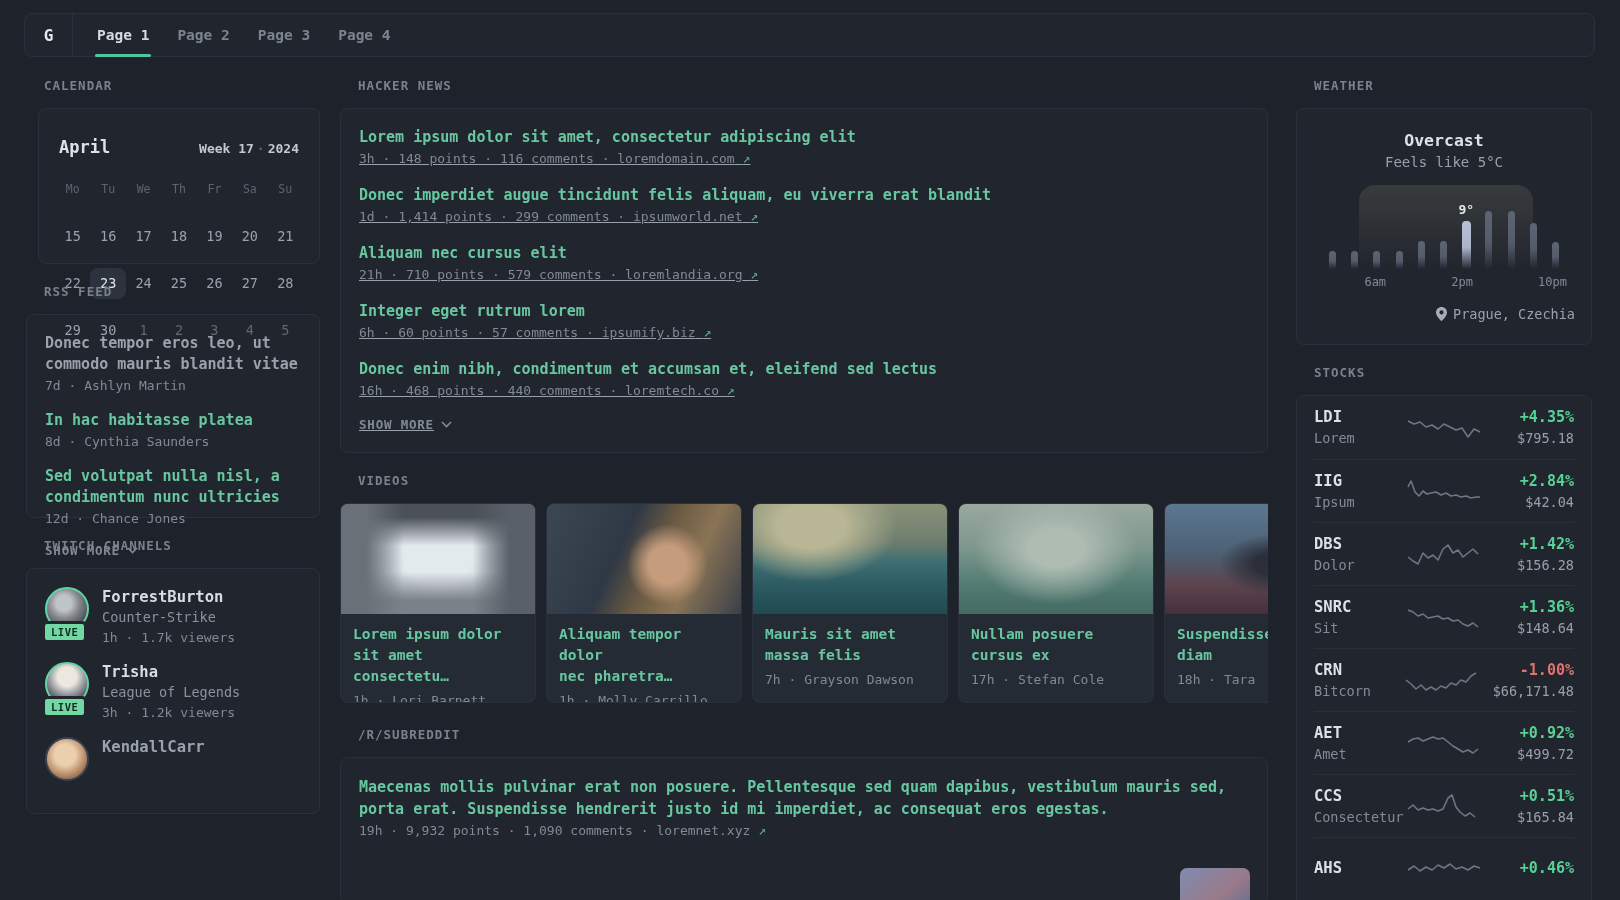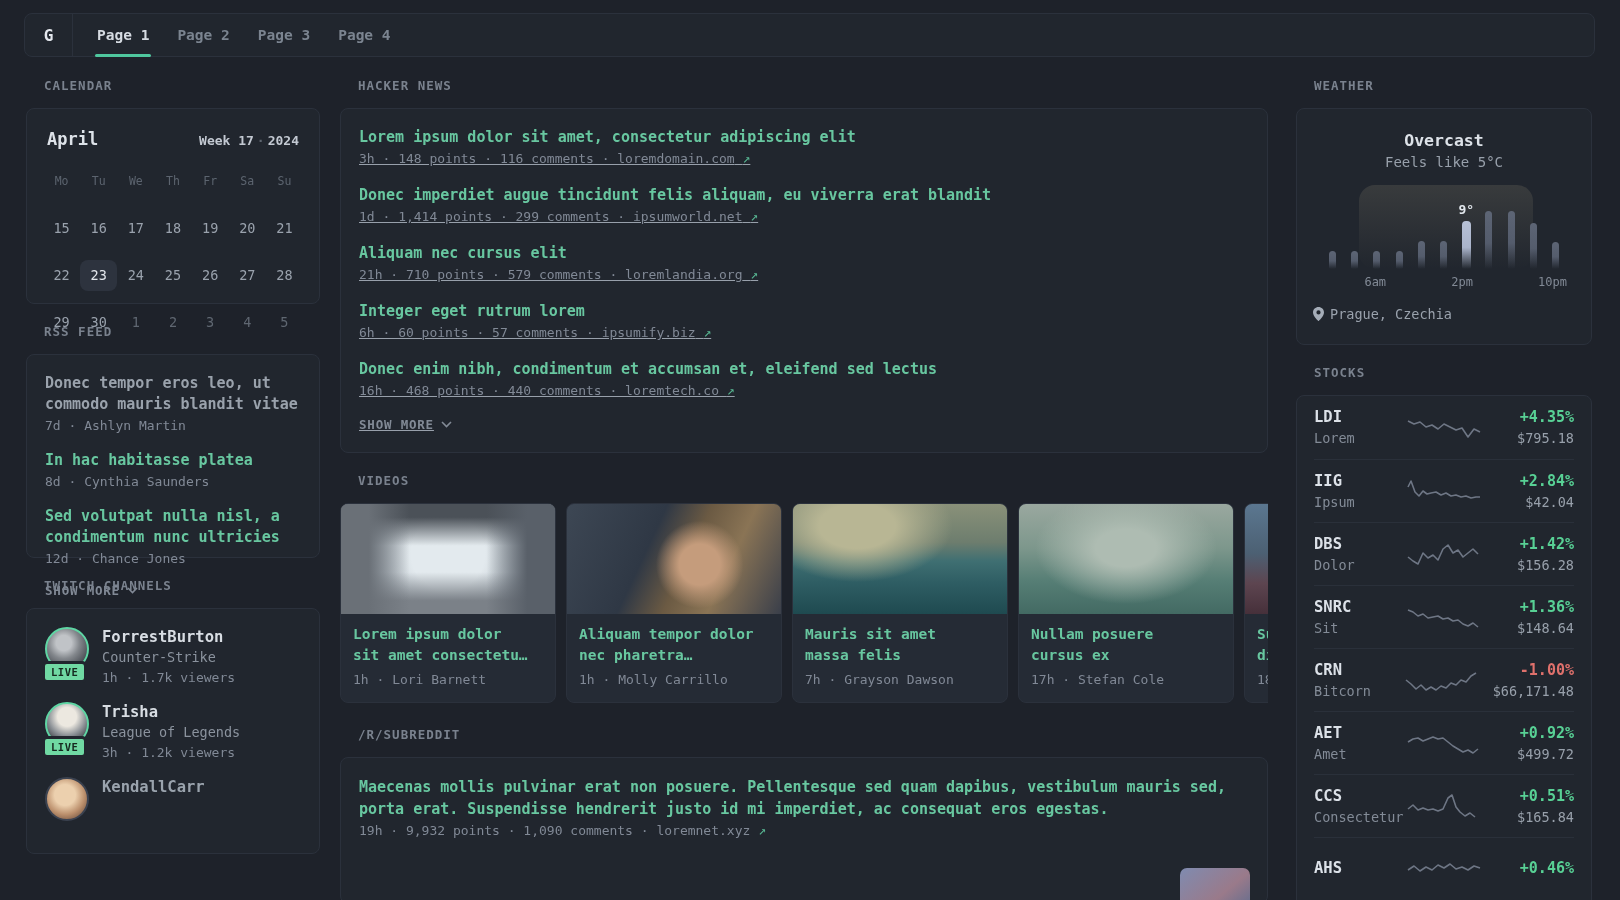--- a/index.html
+++ b/index.html
@@ -37,21 +37,21 @@
   .col{position:absolute;top:70px;padding-top:8px;}
   .col-left{left:26px;width:294px;}
   .col-mid{left:340px;width:928px;}
   .col-right{left:1296px;width:296px;}
   .widget{margin-bottom:20px;}
   .widget-title{font-size:12.5px;letter-spacing:1px;color:#7a828e;line-height:16px;
        margin-bottom:14px;padding-left:18px;font-weight:600;}
   .card{background:var(--card);border:1px solid var(--border);border-radius:8px;}
 
   
-  .cal-card{height:196px;padding:20px 16px 0;}
+  .cal-card{height:156px;padding:28px 16px 0;margin-left:12px;}
   .cal-head{display:flex;justify-content:space-between;align-items:baseline;padding:0 4px;}
   .cal-month{font-size:17px;font-weight:600;color:#dde2e8;}
   .cal-week{font-size:13px;font-weight:600;color:#c3c9d2;}
   .cal-week .dot{color:var(--dim);padding:0 3px;}
   .cal-grid{display:grid;grid-template-columns:repeat(7,1fr);margin-top:22px;row-gap:16px;}
   .cal-dow{font-size:11.5px;color:#5c646f;text-align:center;height:26px;line-height:20px;}
   .cal-day{font-size:13.5px;color:#9aa2ad;text-align:center;height:31px;line-height:31px;border-radius:8px;}
   .cal-day.muted{color:#5f6771;}
   .cal-day.selected{background:#2d333e;color:#e2e6eb;}
 
@@ -83,21 +83,21 @@
   .live-badge{position:absolute;left:-3px;top:34px;background:#70d9a3;color:#16291f;
       font-size:10.5px;font-weight:bold;letter-spacing:0.5px;padding:2px 6px;border-radius:5px;
       border:3px solid var(--card);}
   .tw-name{font-size:15.5px;font-weight:600;color:#d8dde3;line-height:20px;cursor:pointer;}
   .tw-name.offline{color:#9aa3ad;}
   .tw-game{font-size:13.5px;color:#8b939e;line-height:21px;}
   .tw-meta{font-size:13px;color:var(--meta);line-height:20px;}
 
   
   .video-row{display:flex;gap:10px;overflow:hidden;height:200px;}
-  .video-card{width:216px;flex-shrink:0;background:var(--panel);border:1px solid var(--border);
+  .video-card{width:196px;flex-shrink:0;background:var(--panel);border:1px solid var(--border);
       border-radius:8px;overflow:hidden;}
   .video-thumb{height:110px;cursor:pointer;}
   .vt-1{background:
       linear-gradient(90deg,#6a7077 0 13%,rgba(0,0,0,0) 32% 68%,#596069 87% 100%),
       linear-gradient(0deg,#7b8188 0 12%,rgba(0,0,0,0) 38% 62%,#4b5158 88%),
       radial-gradient(circle at 50% 45%,#e3eaee 0 30%,#bcc5cc 60%,#8f979e);}
   .vt-2{background:
       radial-gradient(circle at 62% 55%,#c59c7c 0 14%,rgba(0,0,0,0) 30%),
       linear-gradient(115deg,#3d4754 0%,#2f3845 38%,#6b5a43 55%,#8a7455 72%,#3a3f4a 100%);}
   .vt-3{background:
@@ -130,21 +130,21 @@
   .wx-daylight{position:absolute;left:38px;right:34px;top:-14px;bottom:0;border-radius:16px;
       background:linear-gradient(180deg,rgba(214,200,160,0.13),rgba(214,200,160,0.04) 70%,rgba(214,200,160,0));}
   .wx-slot{flex:1;display:flex;flex-direction:column;align-items:center;justify-content:flex-end;
       position:relative;z-index:1;}
   .wx-bar{width:7px;border-radius:4px 4px 2px 2px;
       background:linear-gradient(180deg,#5d6575 0%,#545c6c 55%,rgba(84,92,108,0) 100%);}
   .wx-bar.current{width:9px;background:linear-gradient(180deg,#b7c1d6 0%,#aab4cb 55%,rgba(170,180,203,0) 100%);}
   .wx-temp{font-size:13px;color:#e2e7ed;margin-bottom:4px;font-weight:600;}
   .wx-labels{display:flex;margin:6px 8px 0;}
   .wx-label{flex:1;font-size:12px;color:#828a96;text-align:center;height:16px;}
-  .wx-loc{display:flex;align-items:center;justify-content:flex-start;gap:6px;margin-top:15px;
+  .wx-loc{display:flex;align-items:center;justify-content:flex-end;gap:6px;margin-top:15px;
       font-size:13.5px;color:#9aa2ad;}
 
   
   .stocks-card{height:540px;padding:0 17px;overflow:hidden;}
   .stock-row{display:flex;align-items:center;height:63px;gap:10px;}
   .stock-row + .stock-row{border-top:1px solid #2a303a;}
   .stock-id{flex:1;min-width:0;}
   .stock-sym{font-size:15.5px;font-weight:bold;color:#dce1e8;line-height:19px;cursor:pointer;}
   .stock-name{font-size:13.5px;color:#838b97;line-height:18px;margin-top:2px;}
   .stock-spark{width:82px;flex-shrink:0;display:flex;align-items:center;justify-content:center;}

